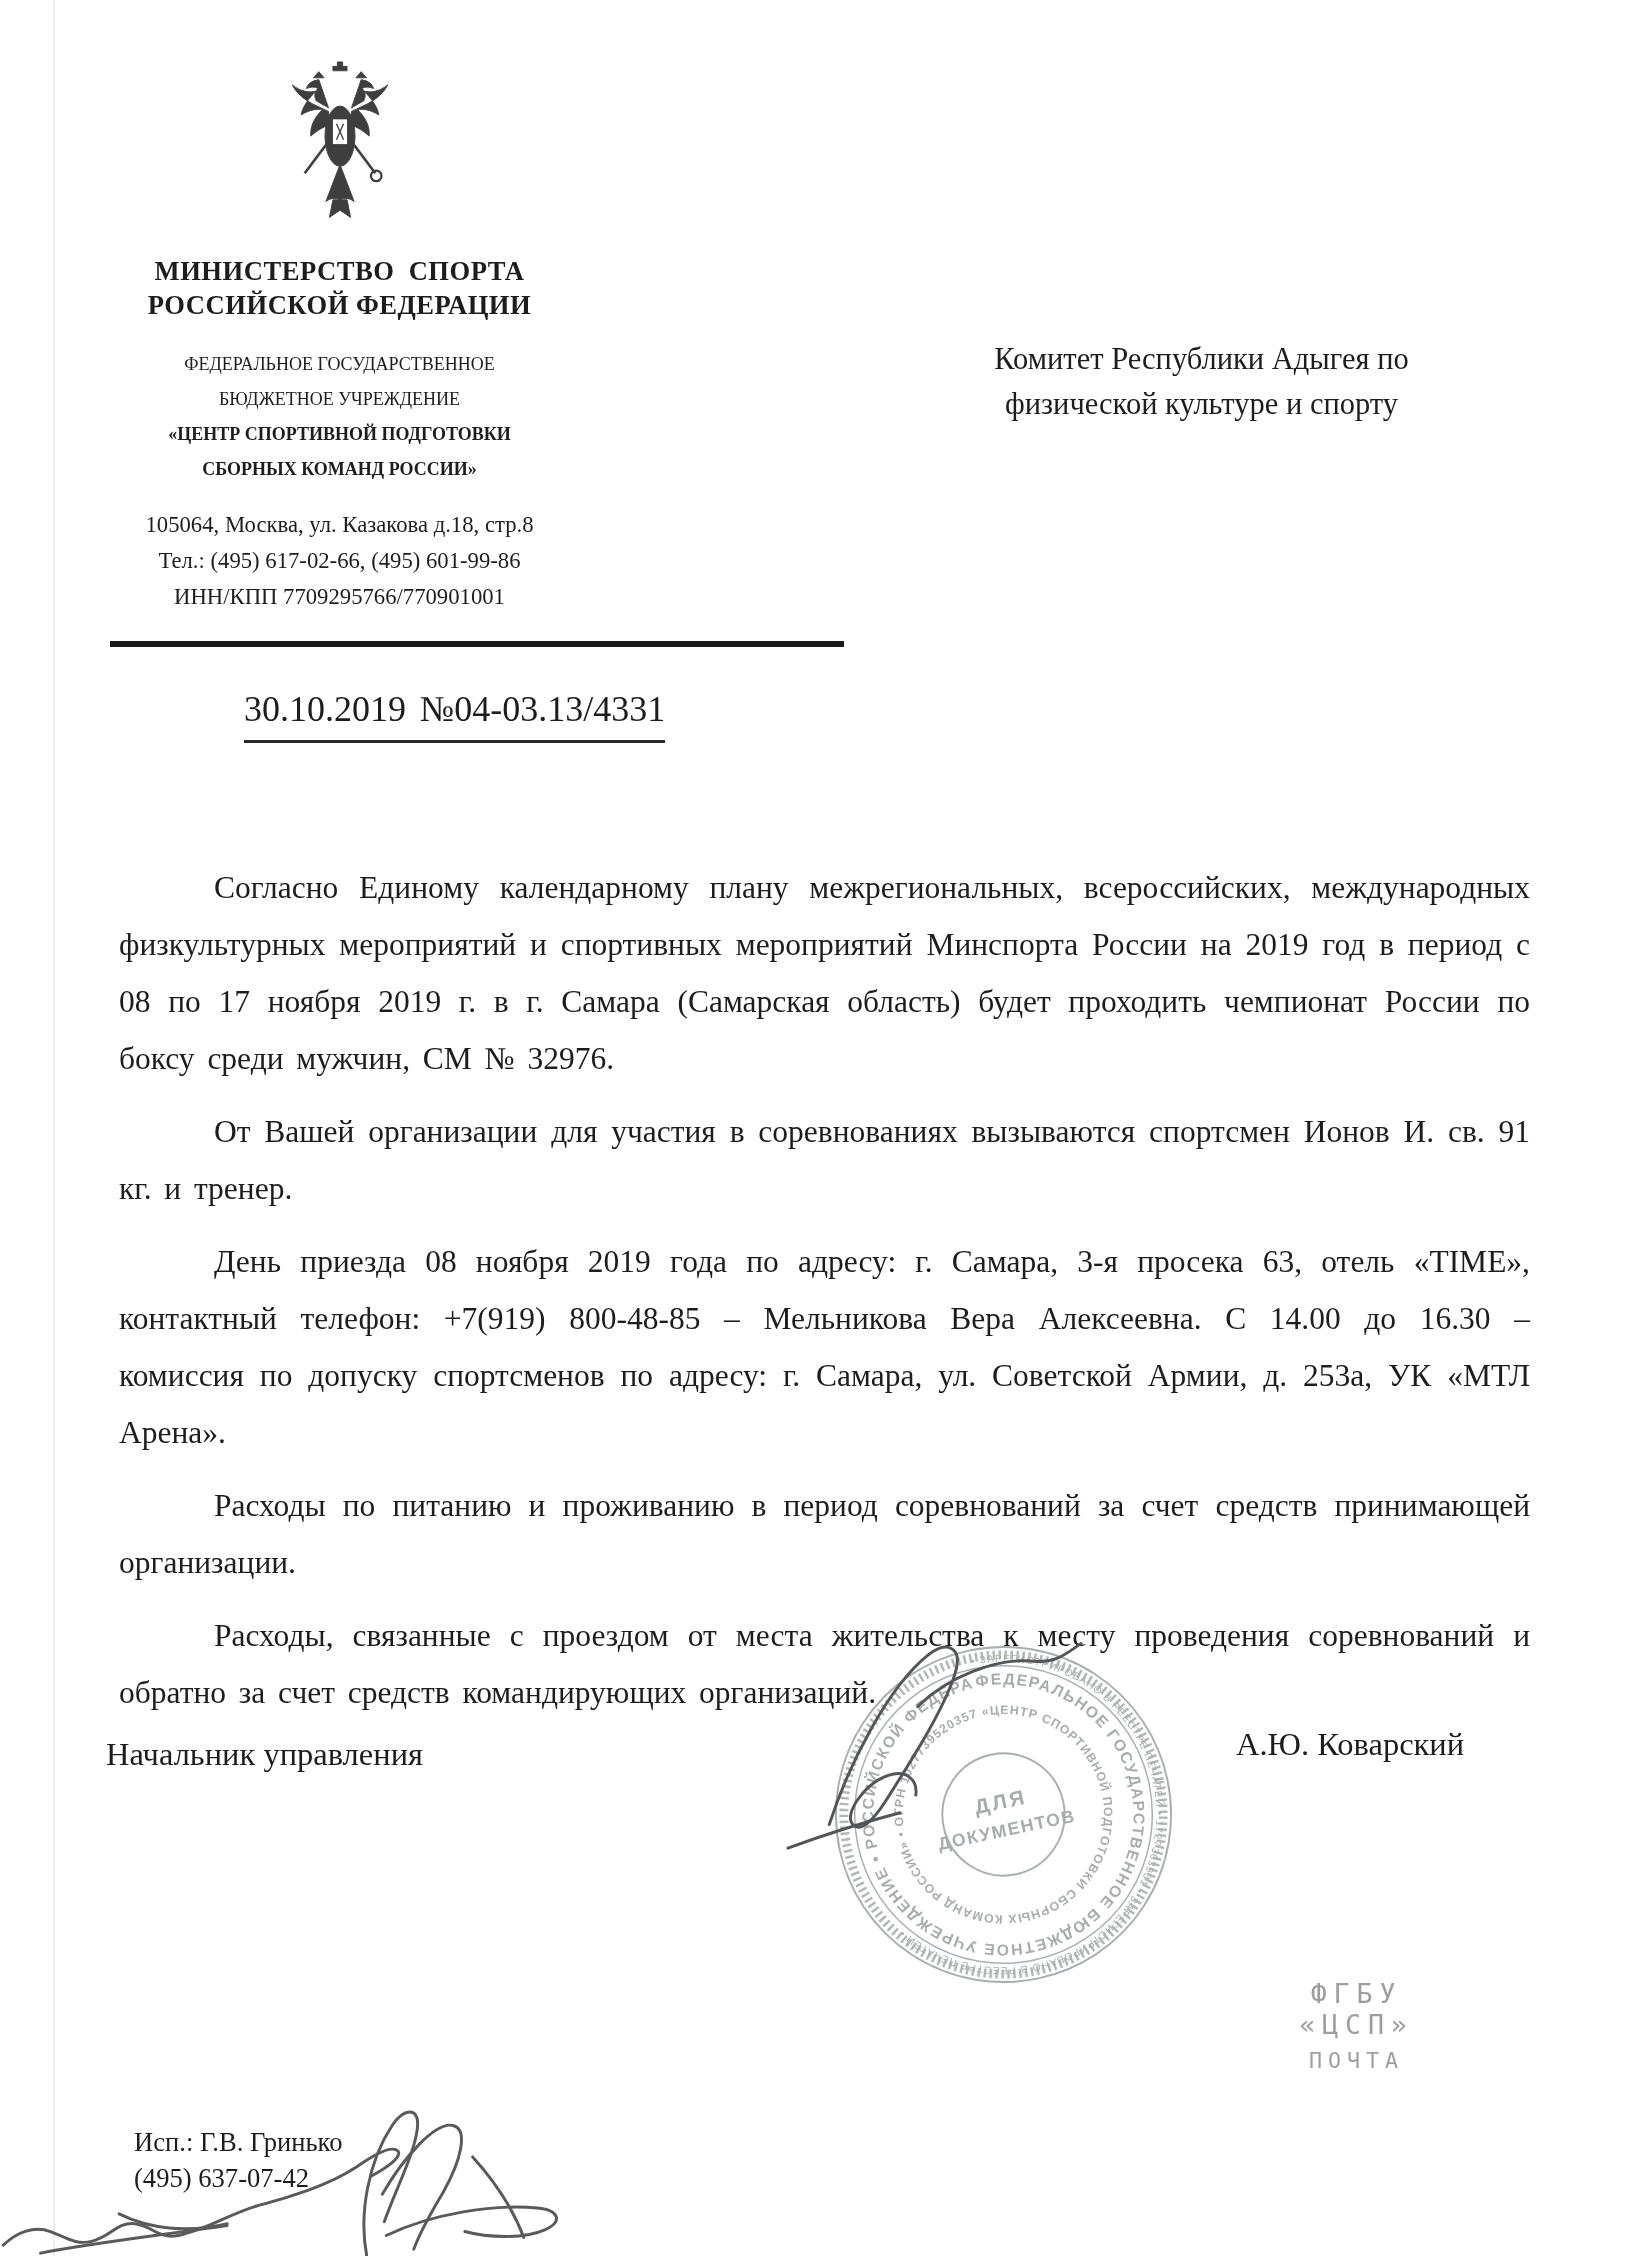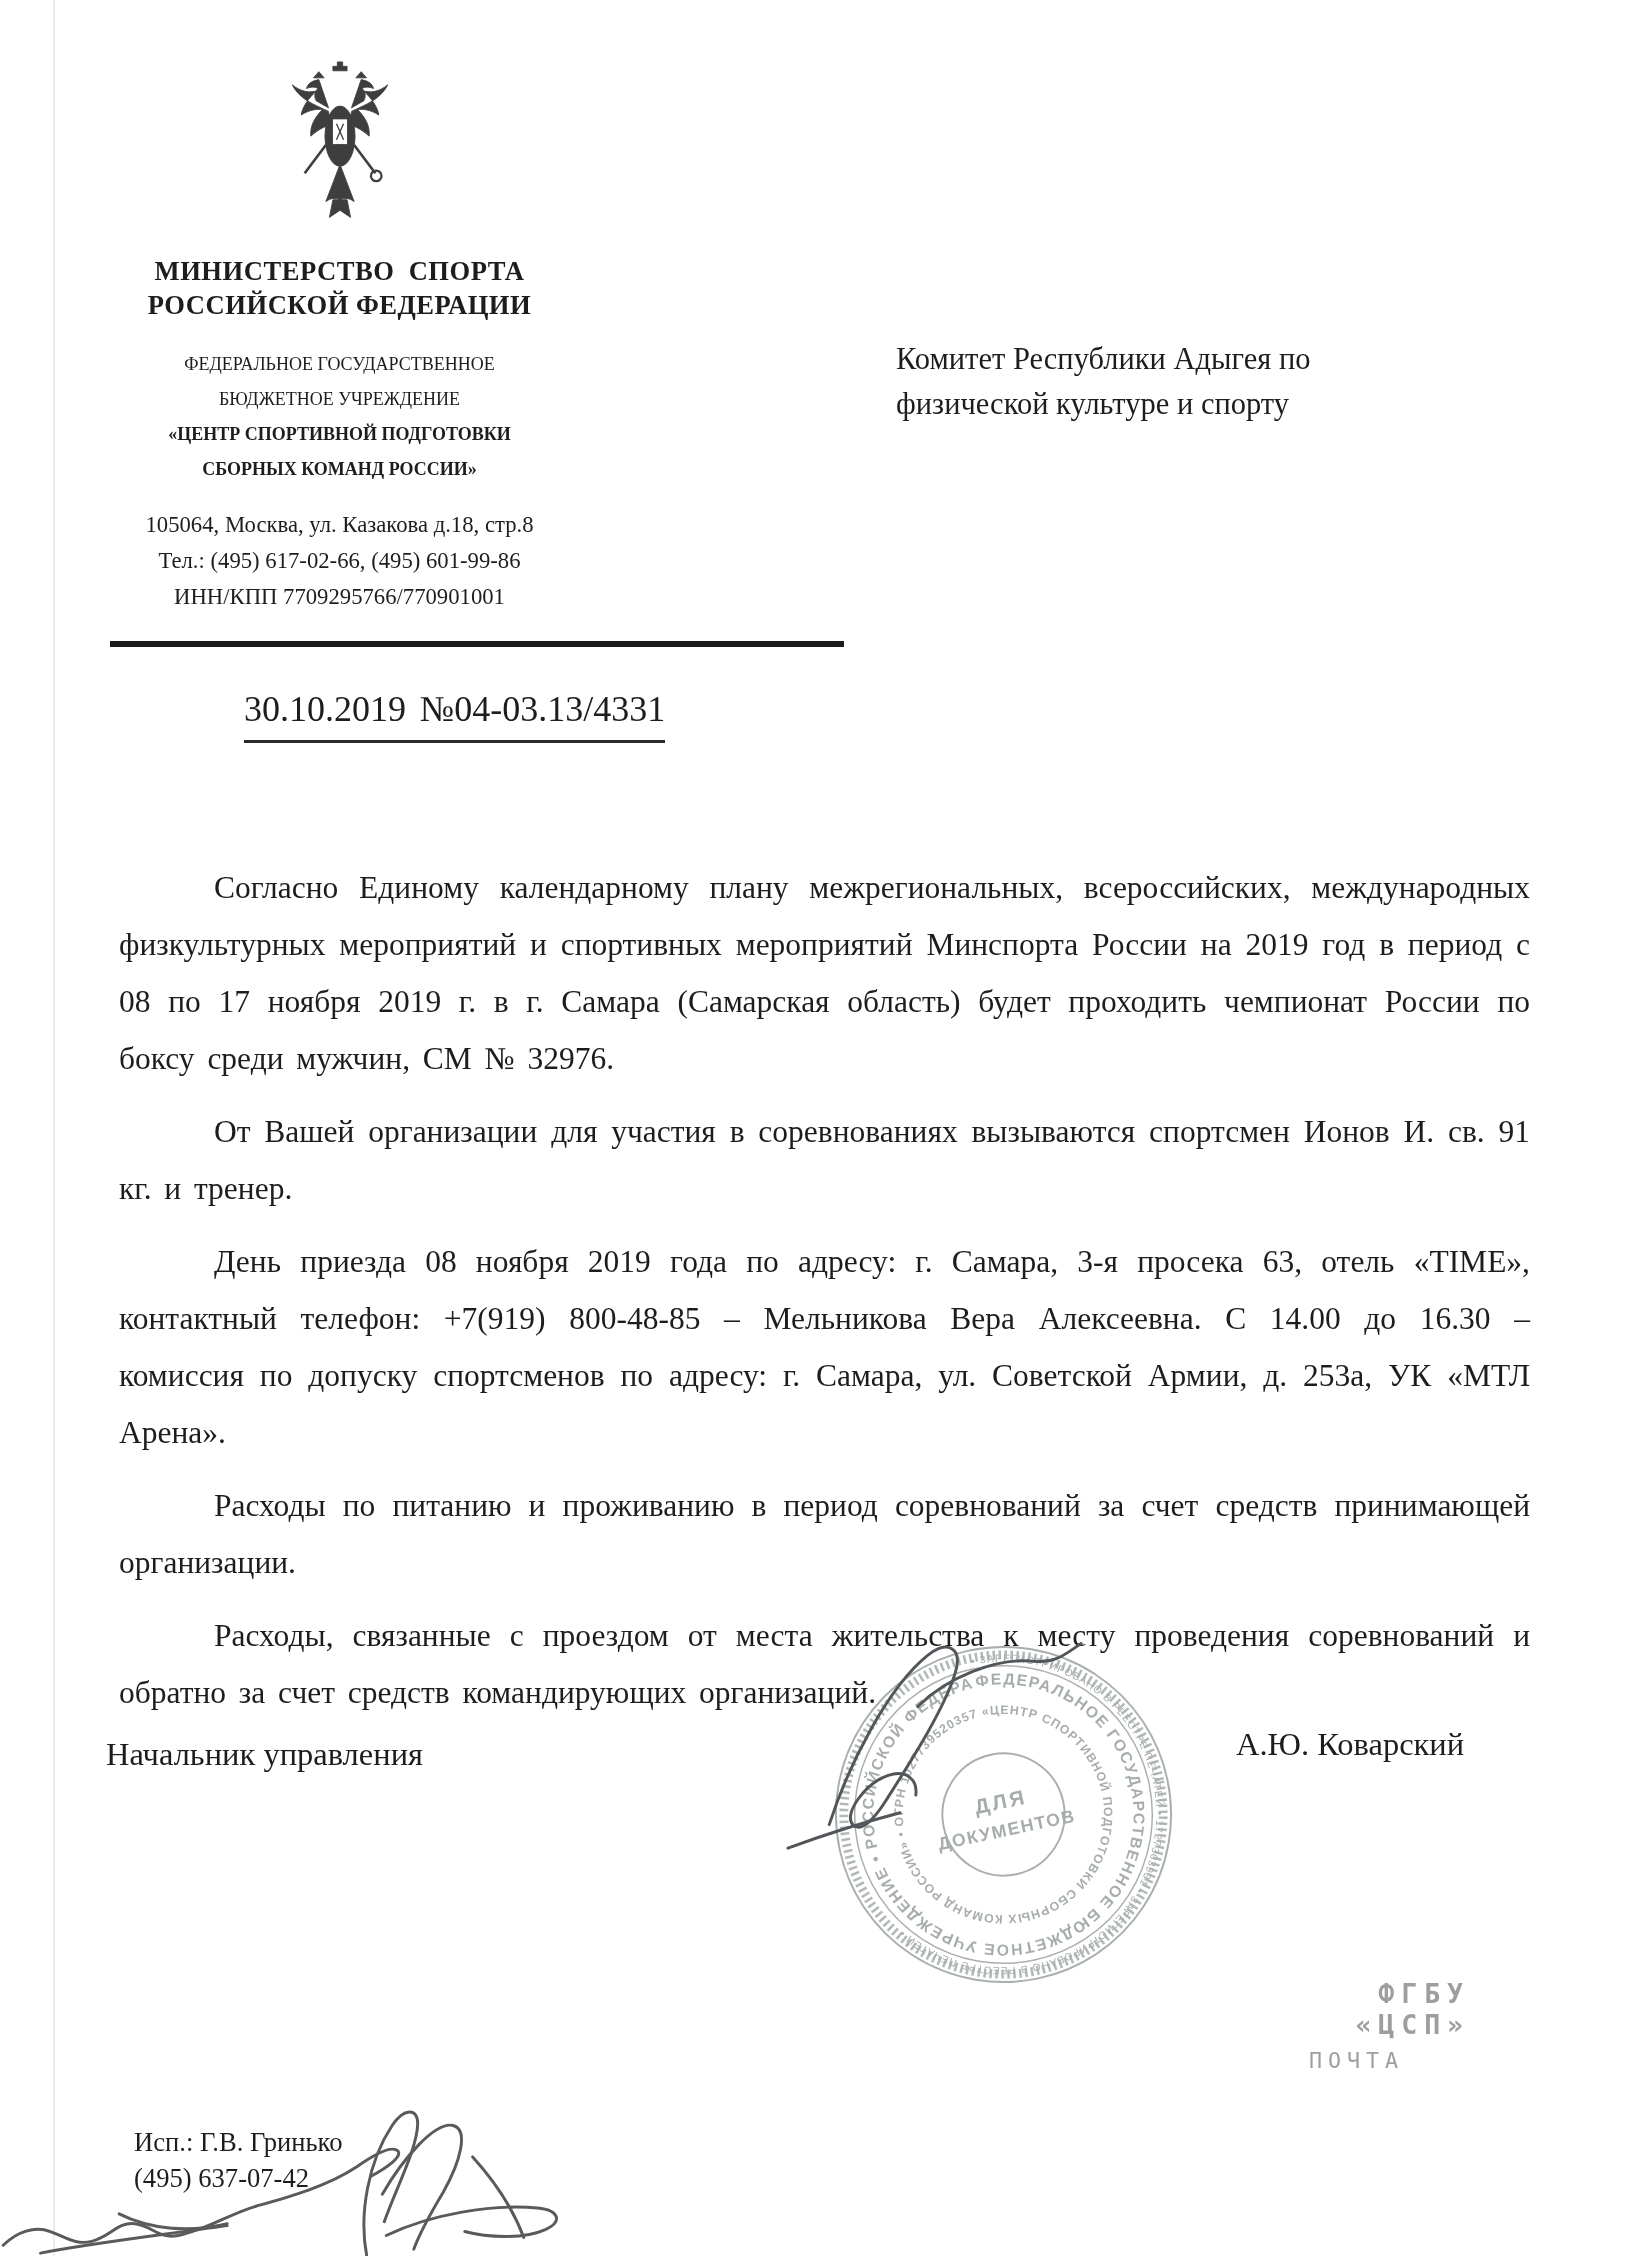--- a/index.html
+++ b/index.html
@@ -30,21 +30,21 @@
   .org div.b{font-weight:bold;}
   .addr{margin-top:19.7px;}
   .addr div{font-size:22.7px;line-height:36px;}
   .rule{
     position:absolute;left:110px;top:641px;width:734px;height:5.9px;
     background:#1b1b1b;
   }
   
   .recipient{
     position:absolute;left:896px;top:337px;width:611px;
-    text-align:left;font-size:30.5px;line-height:45px;
+    text-align:center;font-size:30.5px;line-height:45px;
   }
   
   .ref{
     position:absolute;left:244px;top:688px;
     font-size:36px;
     border-bottom:3px solid #2a2a2a;padding-bottom:10px;
   }
   .ref .num{margin-left:13.8px;}
   
   .bodytext{
@@ -59,21 +59,21 @@
   .signer{position:absolute;left:1236px;top:1726px;font-size:32.5px;}
   
   .stamp{position:absolute;left:832px;top:1643px;width:343px;height:343px;opacity:0.85;}
   .pen-sign{position:absolute;left:768px;top:1616px;}
   
   .mailstamp{
     position:absolute;left:1243px;top:1978px;width:227px;text-align:center;
     color:#8e8e8e;font-family:"DejaVu Sans Mono","Liberation Mono",monospace;
     opacity:0.85;
   }
-  .mailstamp .l1{font-size:26.6px;font-weight:bold;letter-spacing:6.9px;text-align:right;}
+  .mailstamp .l1{font-size:26.6px;font-weight:normal;letter-spacing:6.9px;}
   .mailstamp .l2{font-size:21.7px;letter-spacing:5.9px;margin-top:7.9px;}
   
   .executor{position:absolute;left:134px;top:2124px;font-size:26.6px;line-height:36px;}
   
   .bottom-signs{position:absolute;left:0;top:2096px;}
 </style>
 </head>
 <body>
 
 <div class="page">

